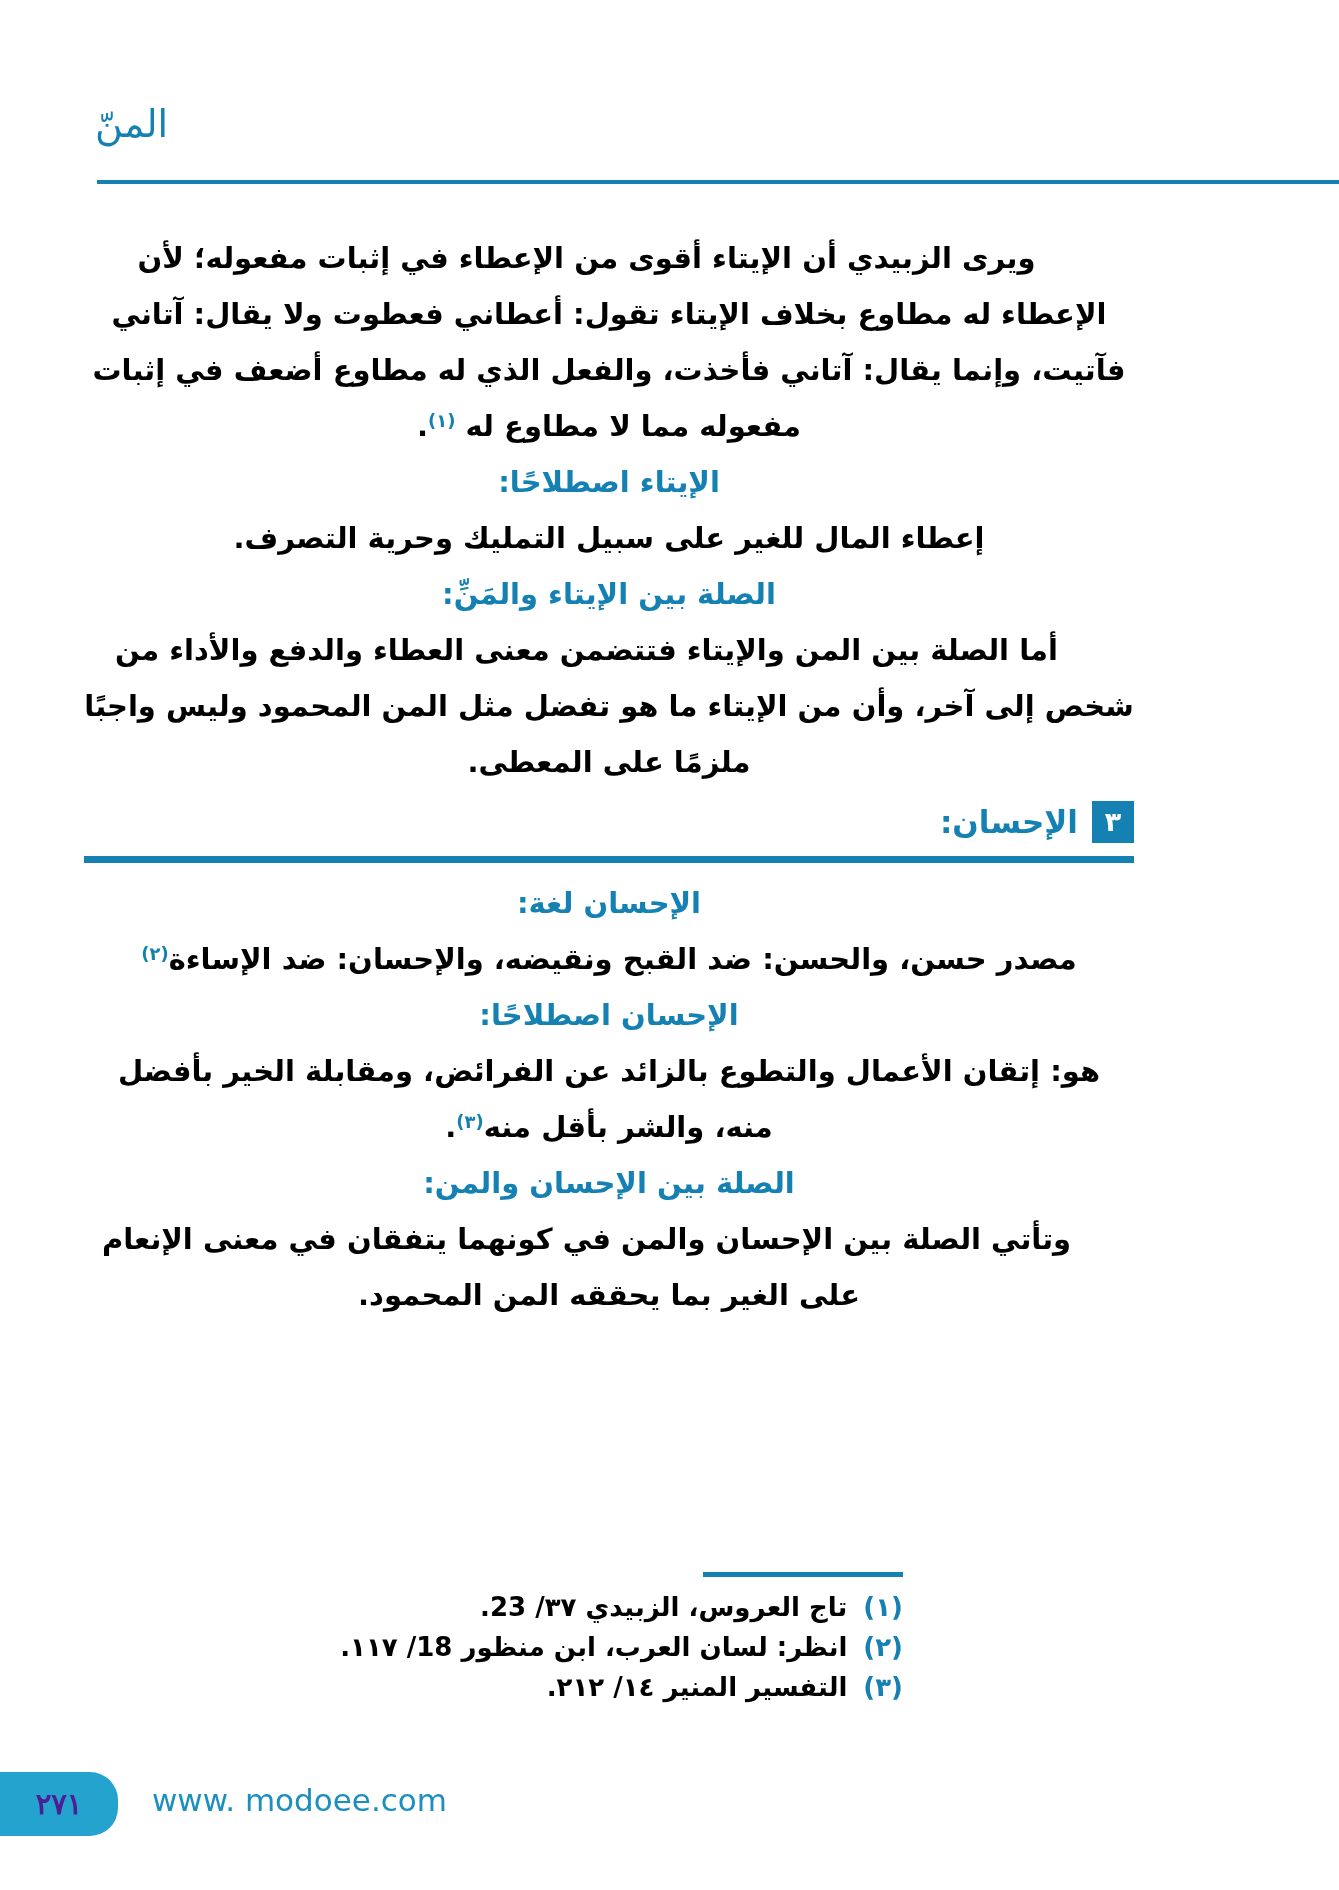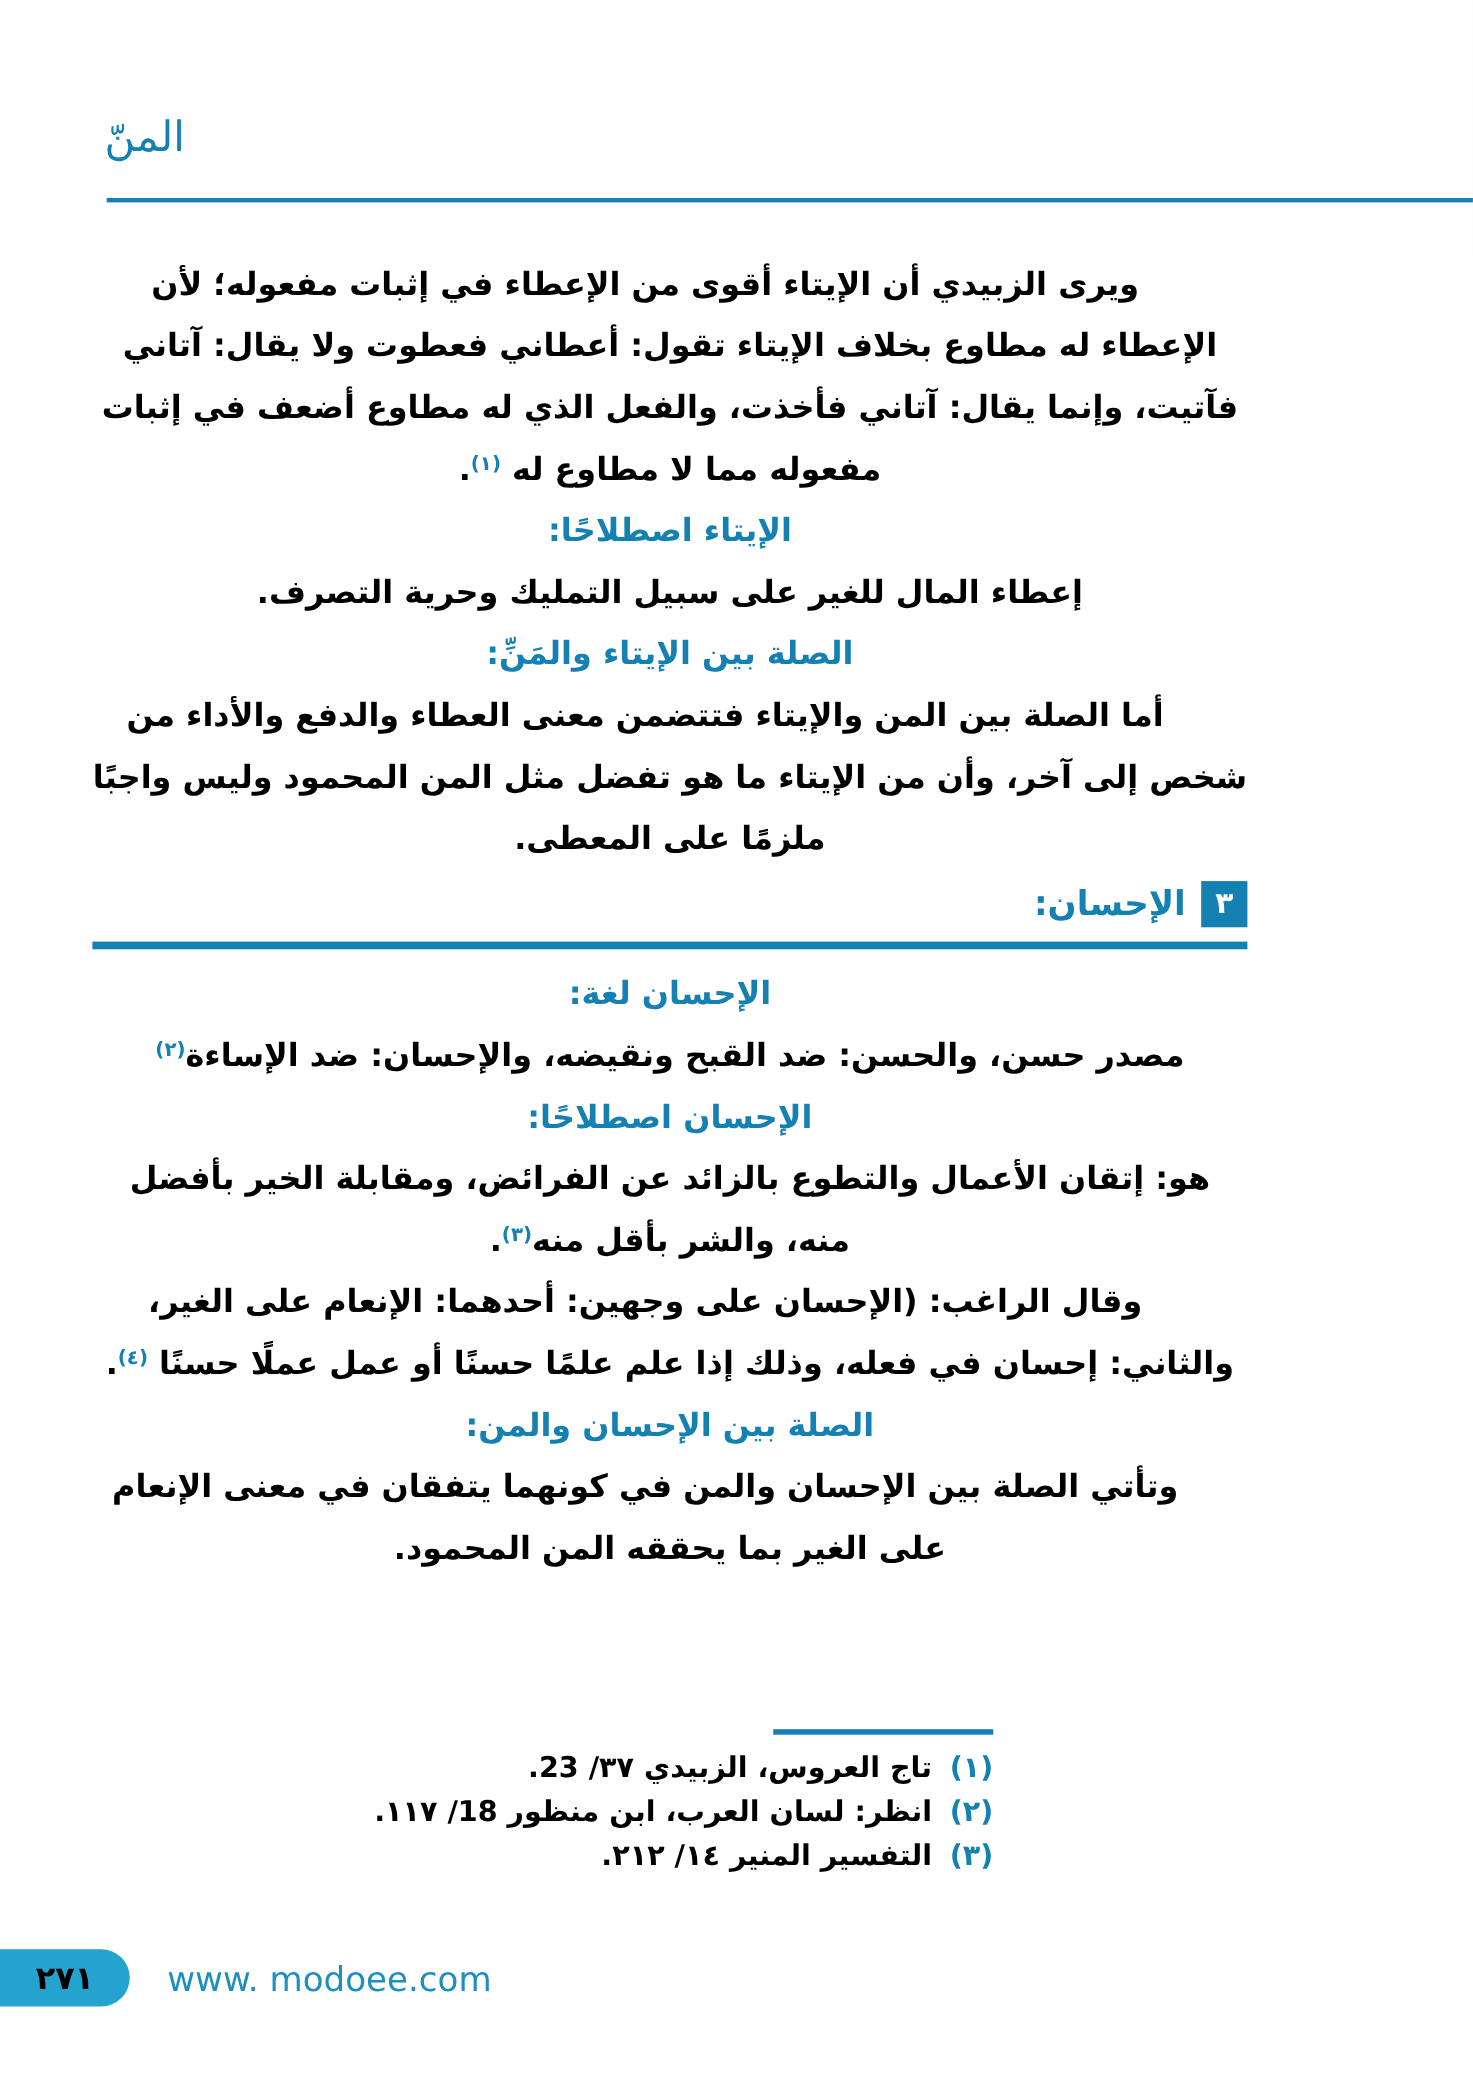--- a/index.html
+++ b/index.html
@@ -39,24 +39,24 @@
   .section-title { color:var(--accent); font-size:31px; font-weight:bold; }
   .section-rule { height:7px; background:var(--accent); margin:6px 0 12px; }
   .footnotes {
     position:absolute; right:436px; top:1572px; direction:rtl;
     text-align:right; font-size:26px; font-weight:bold; color:#000;
   }
   .fn-rule { width:200px; height:5px; background:var(--accent); margin-bottom:10px; }
   .fn-line { line-height:40px; white-space:nowrap; }
   .fn-marker { color:var(--accent); margin-left:16px; }
   .page-badge {
-    position:absolute; left:0; top:1772px; width:118px; height:52px;
-    background:var(--badge); border-radius:0 28px 28px 0; color:#000000;
+    position:absolute; left:0; top:1772px; width:118px; height:64px;
+    background:var(--badge); border-radius:0 28px 28px 0; color:#4c1d95;
     font-size:29px; font-weight:bold;
-    display:flex; align-items:center; justify-content:center;
+    display:flex; align-items:center; justify-content:center;font-family:Liberation Serif, serif;
   }
   .site-url {
     position:absolute; left:152px; top:1782px; font-size:31px; color:var(--url);
   }
 </style>
 </head>
 <body>
 
 <div class="page">
 
@@ -82,21 +82,20 @@
     <div class="section-rule"></div>
 
     <p class="heading">الإحسان لغة:</p>
 
     <p><span>مصدر حسن، والحسن: ضد القبح ونقيضه، والإحسان: ضد الإساءة</span><sup class="ref">(٢)</sup><span></span></p>
 
     <p class="heading">الإحسان اصطلاحًا:</p>
 
     <p><span>هو: إتقان الأعمال والتطوع بالزائد عن الفرائض، ومقابلة الخير بأفضل منه، والشر بأقل منه</span><sup class="ref">(٣)</sup><span>.</span></p>
 
-    <p class="indent"><span>وقال الراغب: (الإحسان على وجهين: أحدهما: الإنعام على الغير، والثاني: إحسان في فعله، وذلك إذا علم علمًا حسنًا أو عمل عملًا حسنًا </span><sup class="ref">(٤)</sup><span>.</span></p>
 
     <p class="heading">الصلة بين الإحسان والمن:</p>
 
     <p class="indent">وتأتي الصلة بين الإحسان والمن في كونهما يتفقان في معنى الإنعام على الغير بما يحققه المن المحمود.</p>
 
   </div>
 
   <div class="footnotes">
     <div class="fn-rule"></div>
     <div class="fn-line"><span class="fn-marker">(١)</span><span>تاج العروس، الزبيدي ٣٧/ 23.</span></div>

